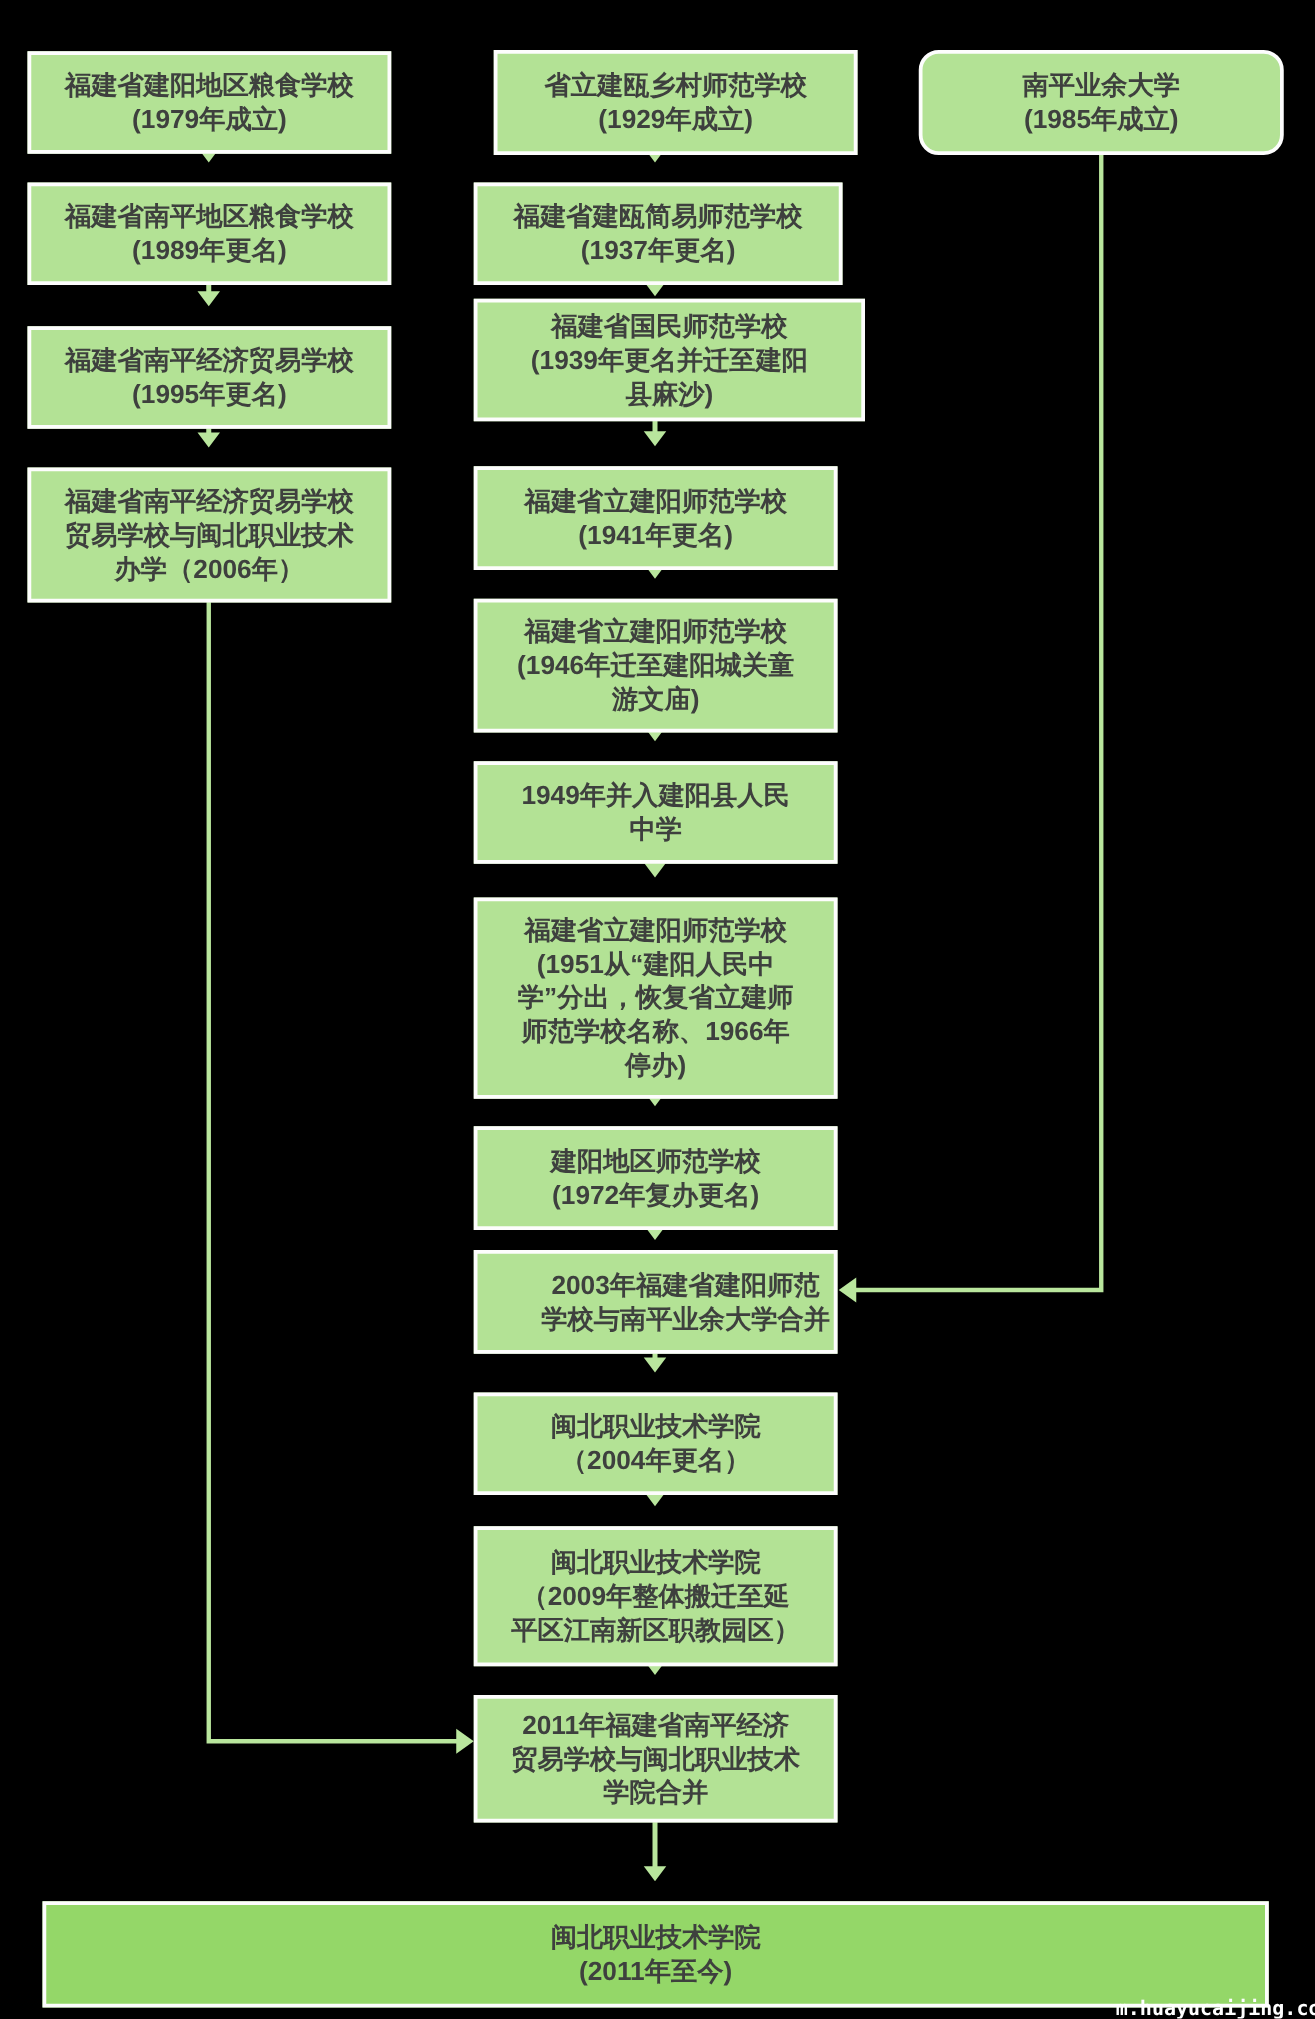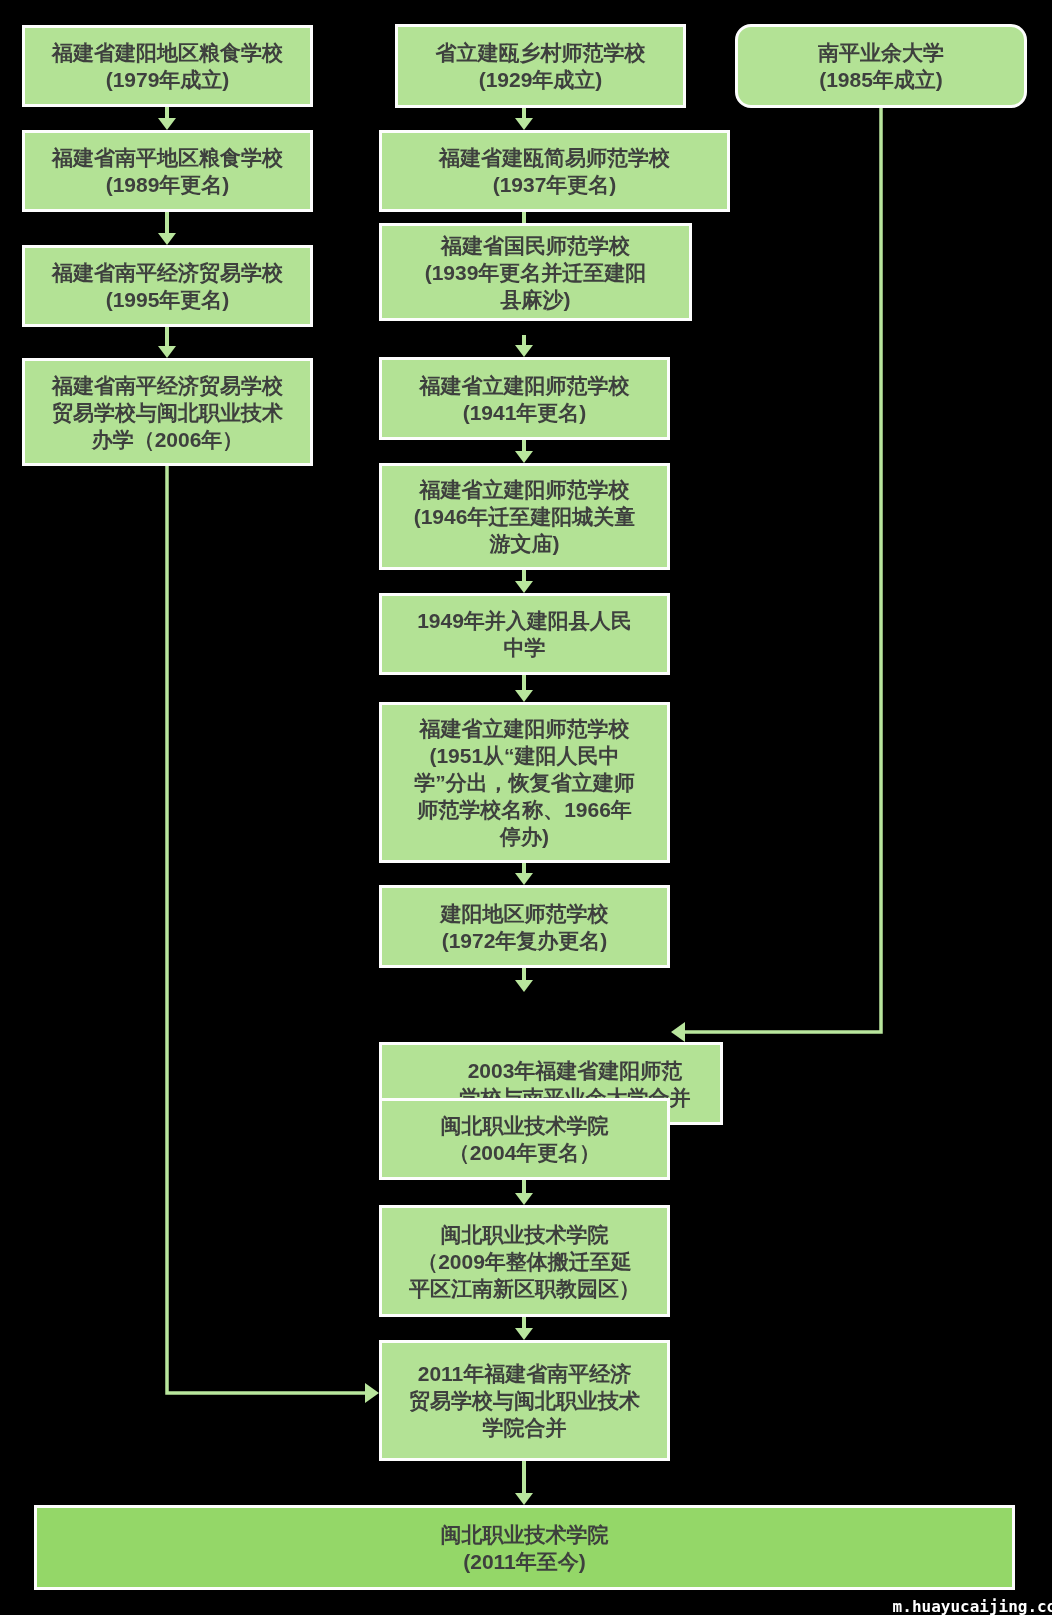--- a/index.html
+++ b/index.html
@@ -28,20 +28,21 @@
     border: 3px solid #fdfdfd;
     color: #3e403e;
     font-weight: bold;
     font-size: 21px;
     line-height: 27px;
     text-align: center;
     display: flex;
     flex-direction: column;
     justify-content: center;
     align-items: center;
+    margin-top: 16px;
   }
   .flow-node.final {
     background: #94d768;
   }
   .flow-node .node-line {
     white-space: nowrap;
   }
   .watermark {
     position: absolute;
     bottom: -1px;
@@ -109,21 +110,21 @@
       </div>
       <div class="flow-node" style="left: 22px; top: 358px; width: 291px; height: 108px;">
         <div class="node-line">福建省南平经济贸易学校</div>
         <div class="node-line">贸易学校与闽北职业技术</div>
         <div class="node-line">办学（2006年）</div>
       </div>
       <div class="flow-node" style="left: 395px; top: 24px; width: 291px; height: 84px;">
         <div class="node-line">省立建瓯乡村师范学校</div>
         <div class="node-line">(1929年成立)</div>
       </div>
-      <div class="flow-node" style="left: 379px; top: 130px; width: 351px; height: 82px;">
+      <div class="flow-node" style="left: 379px; top: 130px; width: 295px; height: 82px;">
         <div class="node-line">福建省建瓯简易师范学校</div>
         <div class="node-line">(1937年更名)</div>
       </div>
       <div class="flow-node" style="left: 379px; top: 223px; width: 313px; height: 98px; text-align: right;">
         <div class="node-line">福建省国民师范学校</div>
         <div class="node-line">(1939年更名并迁至建阳</div>
         <div class="node-line">县麻沙)</div>
       </div>
       <div class="flow-node" style="left: 379px; top: 357px; width: 291px; height: 83px;">
         <div class="node-line">福建省立建阳师范学校</div>
@@ -142,34 +143,34 @@
         <div class="node-line">福建省立建阳师范学校</div>
         <div class="node-line">(1951从“建阳人民中</div>
         <div class="node-line">学”分出，恢复省立建师</div>
         <div class="node-line">师范学校名称、1966年</div>
         <div class="node-line">停办)</div>
       </div>
       <div class="flow-node" style="left: 379px; top: 885px; width: 291px; height: 83px;">
         <div class="node-line">建阳地区师范学校</div>
         <div class="node-line">(1972年复办更名)</div>
       </div>
-      <div class="flow-node" style="left: 379px; top: 1042px; width: 344px; height: 83px; padding-left: 48px;">
+      <div class="flow-node" style="left: 379px; top: 984px; width: 291px; height: 83px; padding-left: 48px;">
         <div class="node-line">2003年福建省建阳师范</div>
         <div class="node-line">学校与南平业余大学合并</div>
       </div>
       <div class="flow-node" style="left: 379px; top: 1098px; width: 291px; height: 82px;">
         <div class="node-line">闽北职业技术学院</div>
         <div class="node-line">（2004年更名）</div>
       </div>
       <div class="flow-node" style="left: 379px; top: 1205px; width: 291px; height: 112px;">
         <div class="node-line">闽北职业技术学院</div>
         <div class="node-line">（2009年整体搬迁至延</div>
         <div class="node-line">平区江南新区职教园区）</div>
       </div>
-      <div class="flow-node" style="left: 379px; top: 1340px; width: 291px; height: 121px;">
+      <div class="flow-node" style="left: 379px; top: 1340px; width: 291px; height: 102px;">
         <div class="node-line">2011年福建省南平经济</div>
         <div class="node-line">贸易学校与闽北职业技术</div>
         <div class="node-line">学院合并</div>
       </div>
       <div class="flow-node" style="left: 735px; top: 24px; width: 292px; height: 84px; border-radius: 16px;">
         <div class="node-line">南平业余大学</div>
         <div class="node-line">(1985年成立)</div>
       </div>
       <div class="flow-node final" style="left: 34px; top: 1505px; width: 981px; height: 85px;">
         <div class="node-line">闽北职业技术学院</div>

